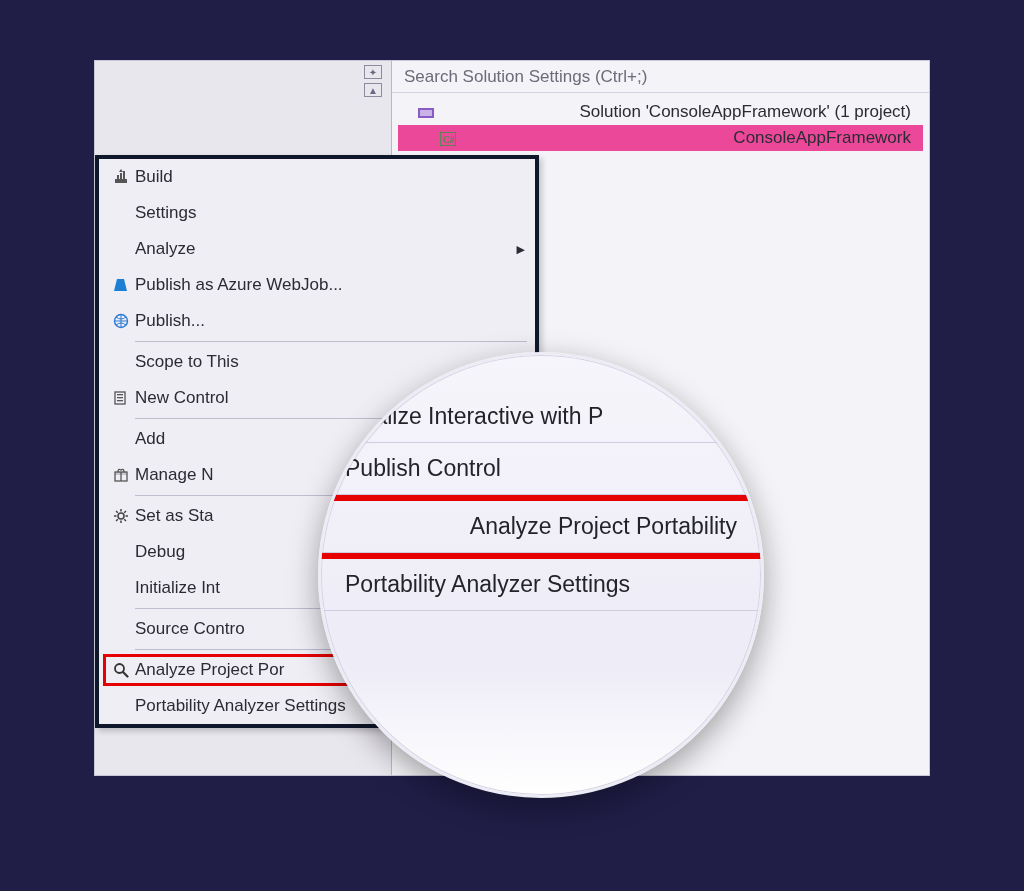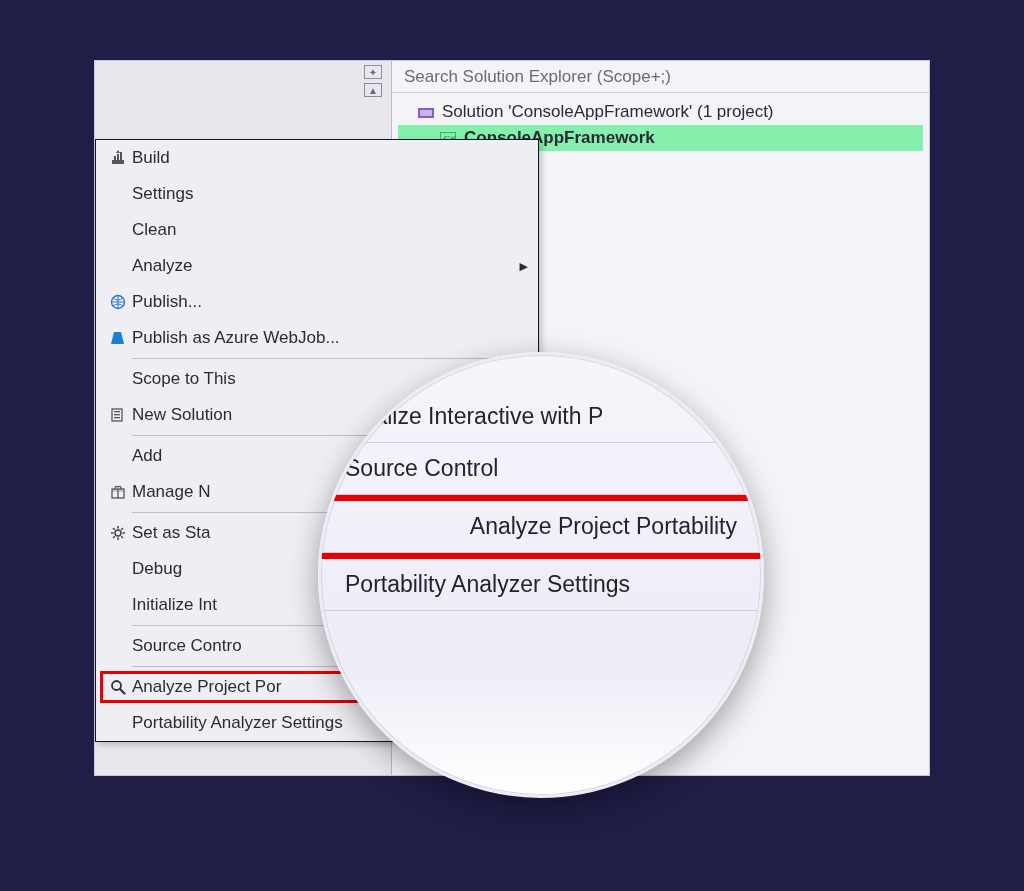--- a/index.html
+++ b/index.html
@@ -41,46 +41,47 @@
   }
   .solution-tree {
     padding: 6px 6px;
   }
   .tree-row {
     display: flex;
     align-items: center;
     gap: 8px;
     padding: 3px 12px 3px 20px;
     color: #2b2b34;
+    justify-content: space-between;
   }
   .tree-row.sel {
-    background: #86efac;
-    font-weight: 700;
+    background: #ec4899;
+    font-weight: 400;
   }
   .tree-row.child { padding-left: 80px; color:#3a3a44;}
   .vs-sol-ico { width:16px; height:14px; display:inline-block; }
   .vs-sol-ico svg { width:16px; height:14px; }
 
   
   .gutter {
     position: absolute;
     top: 0; left: 260px; width: 36px; height: 60px;
     display: flex; flex-direction: column; align-items: center; justify-content: flex-start;
     background: #e9e7ee;
   }
   .gutter .arrowbox { width:18px; height:14px; border:1px solid #8c8ca0; margin-top:4px; display:flex; align-items:center; justify-content:center; color:#686880; font-size:10px;}
   
   
   .context-menu {
     position: absolute;
-    top: 78px;
+    top: 94px;
     left: 0;
     width: 444px;
     background: #efeef4;
-    border: 1px solid #0f172a;
+    border: 4px solid #0f172a;
     box-shadow: 3px 3px 6px rgba(0,0,0,0.2);
   }
   .menu-item {
     display: flex;
     align-items: center;
     height: 36px;
     padding: 0 10px 0 8px;
     position: relative;
     color: #2b2b34;
   }
@@ -155,21 +156,21 @@
 </div>
 
 <div class="stage">
 
   <div class="gutter">
     <div class="arrowbox">✦</div>
     <div class="arrowbox">▲</div>
   </div>
 
   <div class="solution-panel">
-    <div class="solution-search">Search Solution Explorer (Scope+;)</div>
+    <div class="solution-search">Search Solution Settings (Ctrl+;)</div>
     <div class="solution-tree">
       <div class="tree-row">
         <span class="vs-sol-ico">
           <svg viewBox="0 0 16 14">
               <rect x="0" y="2" width="16" height="10" fill="#8a5bc5"></rect>
               <rect x="2" y="4" width="12" height="6" fill="#c9b3e6"></rect>
             </svg>
         </span>
         <span>Solution 'ConsoleAppFramework' (1 project)</span>
       </div>
@@ -211,65 +212,61 @@
           </span>
         </span>
       <span class="label">Build</span>
     </div>
     <div class="menu-item">
       <span class="icon-slot"></span>
       <span class="label">Settings</span>
     </div>
     <div class="menu-item">
       <span class="icon-slot"></span>
-      <span class="label">Clean</span>
-    </div>
-    <div class="menu-item">
-      <span class="icon-slot"></span>
       <span class="label">Analyze</span>
       <span class="chev">▶</span>
     </div>
     <div class="menu-item">
       <span class="icon-slot">
+          <span class="ico azure">
+            <svg viewBox="0 0 16 16">
+              <polygon points="4,2 11,2 14,14 1,14" fill="#1d7fd4"></polygon>
+            </svg>
+          </span>
+        </span>
+      <span class="label">Publish as Azure WebJob...</span>
+    </div>
+    <div class="menu-item">
+      <span class="icon-slot">
           <span class="ico globe">
             <svg viewBox="0 0 16 16">
               <circle cx="8" cy="8" r="6.5" fill="none" stroke="#2a7bd4" stroke-width="1.4"></circle>
               <path d="M1.5 8 H14.5 M8 1.5 V14.5 M3 4 Q8 8 13 4 M3 12 Q8 8 13 12" stroke="#2a7bd4" stroke-width="1" fill="none"></path>
             </svg>
           </span>
         </span>
       <span class="label">Publish...</span>
-    </div>
-    <div class="menu-item">
-      <span class="icon-slot">
-          <span class="ico azure">
-            <svg viewBox="0 0 16 16">
-              <polygon points="4,2 11,2 14,14 1,14" fill="#1d7fd4"></polygon>
-            </svg>
-          </span>
-        </span>
-      <span class="label">Publish as Azure WebJob...</span>
     </div>
     <div class="menu-sep"></div>
     <div class="menu-item">
       <span class="icon-slot"></span>
       <span class="label">Scope to This</span>
     </div>
     <div class="menu-item">
       <span class="icon-slot">
           <span class="ico newsol">
             <svg viewBox="0 0 16 16">
               <rect x="2" y="2" width="10" height="12" fill="none" stroke="#555" stroke-width="1.3"></rect>
               <rect x="4" y="4" width="6" height="1.3" fill="#555"></rect>
               <rect x="4" y="7" width="6" height="1.3" fill="#555"></rect>
               <rect x="4" y="10" width="6" height="1.3" fill="#555"></rect>
             </svg>
           </span>
         </span>
-      <span class="label">New Solution</span>
+      <span class="label">New Control</span>
     </div>
     <div class="menu-sep"></div>
     <div class="menu-item">
       <span class="icon-slot"></span>
       <span class="label">Add</span>
     </div>
     <div class="menu-item">
       <span class="icon-slot">
           <span class="ico gift">
             <svg viewBox="0 0 16 16">
@@ -331,18 +328,18 @@
     <div class="menu-item">
       <span class="icon-slot"></span>
       <span class="label">Portability Analyzer Settings</span>
     </div>
   </div>
 
 </div>
 
 <div class="zoom">
   <div class="zline first">nitialize Interactive with P</div>
-  <div class="zline">Source Control</div>
+  <div class="zline">Publish Control</div>
   <div class="redbar"></div>
   <div class="zline" style="font-weight:500;text-align:right;">Analyze Project Portability</div>
   <div class="redbar"></div>
   <div class="zline">Portability Analyzer Settings</div>
 </div>
 
 </body></html>

